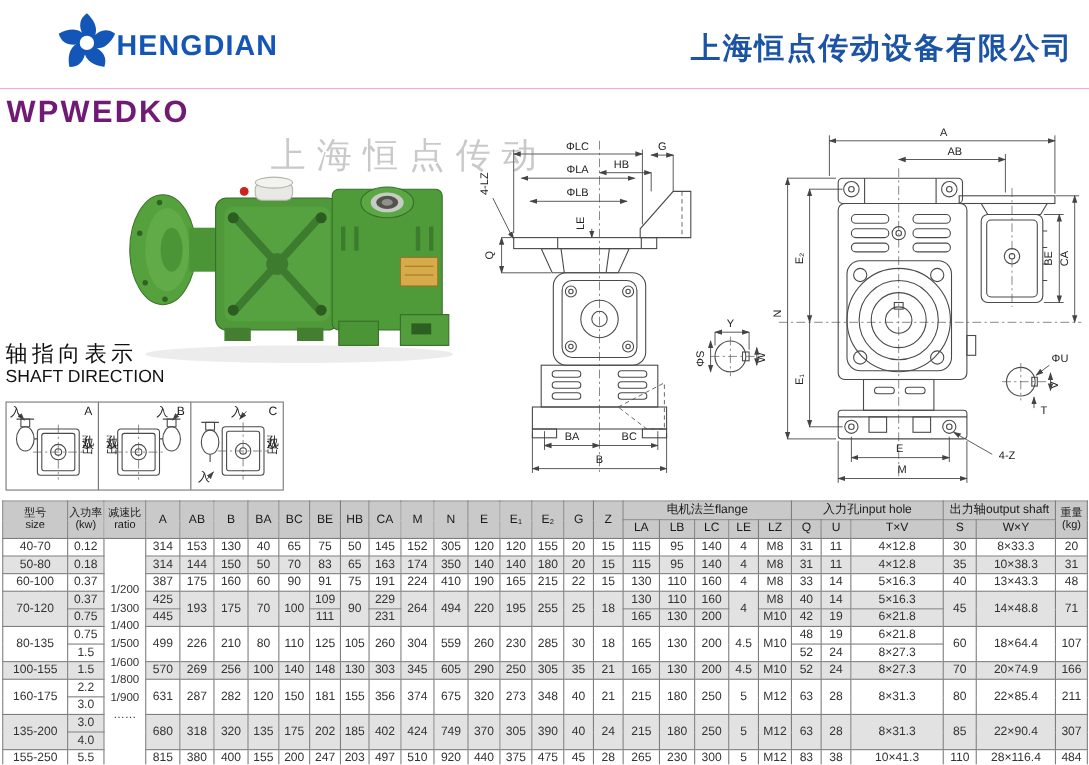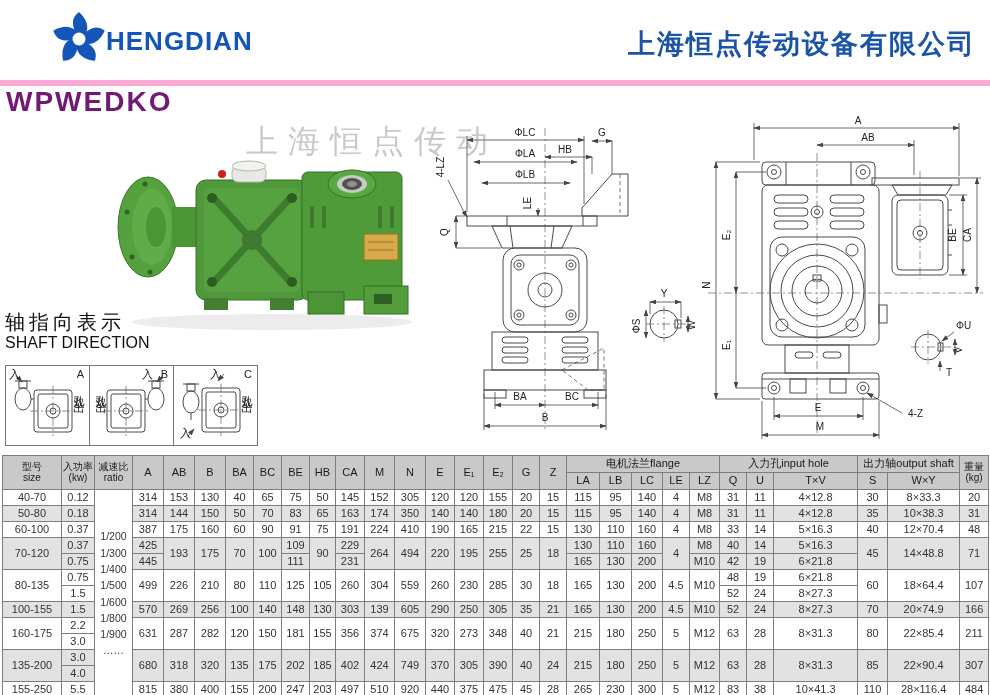--- a/index.html
+++ b/index.html
@@ -1,19 +1,19 @@
 <!DOCTYPE html>
 <html><head>
 <meta charset="utf-8">
 <style>
   html,body{margin:0;padding:0;background:#fff}
   .page{position:relative;width:990px;height:695px;background:#fff;overflow:hidden;
         font-family:"Liberation Sans",sans-serif;color:#222}
   
-  .hdr{position:absolute;left:0;top:0;width:990px;height:80px;border-bottom:6px solid #f9a8d4}
+  .hdr{position:absolute;left:0;top:0;width:990px;height:80px;border-bottom:1px solid #f9a8d4}
   .logo{position:absolute;left:52px;top:10px}
   .brand{position:absolute;left:106px;top:26px;font-size:26px;font-weight:bold;color:#1456b8;letter-spacing:1px}
   .company{position:absolute;right:14px;top:26px;font-size:27px;font-weight:bold;color:#1b53a5;
            font-family:Liberation Mono, monospace;letter-spacing:2px}
   .title{position:absolute;left:6px;top:86px;font-size:28px;font-weight:bold;color:#701a75;letter-spacing:2px}
   .watermark{position:absolute;left:246px;top:120px;font-size:32px;color:#737373;opacity:.38;
              letter-spacing:10px;font-family:Liberation Mono, monospace;white-space:nowrap;z-index:6;pointer-events:none}
   
   .sd-title{position:absolute;left:5px;top:312px;line-height:1.08}
   .sd-zh{font-size:20px;letter-spacing:4px;color:#111}
@@ -546,21 +546,21 @@
           <td>15</td>
           <td>130</td>
           <td>110</td>
           <td>160</td>
           <td>4</td>
           <td>M8</td>
           <td>33</td>
           <td>14</td>
           <td>5×16.3</td>
           <td>40</td>
-          <td>12×70.4</td>
+          <td>13×43.3</td>
           <td>48</td>
         </tr>
         <tr class="shade">
           <td rowspan="2">70-120</td>
           <td>0.37</td>
           <td>425</td>
           <td rowspan="2">193</td>
           <td rowspan="2">175</td>
           <td rowspan="2">70</td>
           <td rowspan="2">100</td>
@@ -639,21 +639,21 @@
           <td>100-155</td>
           <td>1.5</td>
           <td>570</td>
           <td>269</td>
           <td>256</td>
           <td>100</td>
           <td>140</td>
           <td>148</td>
           <td>130</td>
           <td>303</td>
-          <td>139</td>
+          <td>345</td>
           <td>605</td>
           <td>290</td>
           <td>250</td>
           <td>305</td>
           <td>35</td>
           <td>21</td>
           <td>165</td>
           <td>130</td>
           <td>200</td>
           <td>4.5</td>

